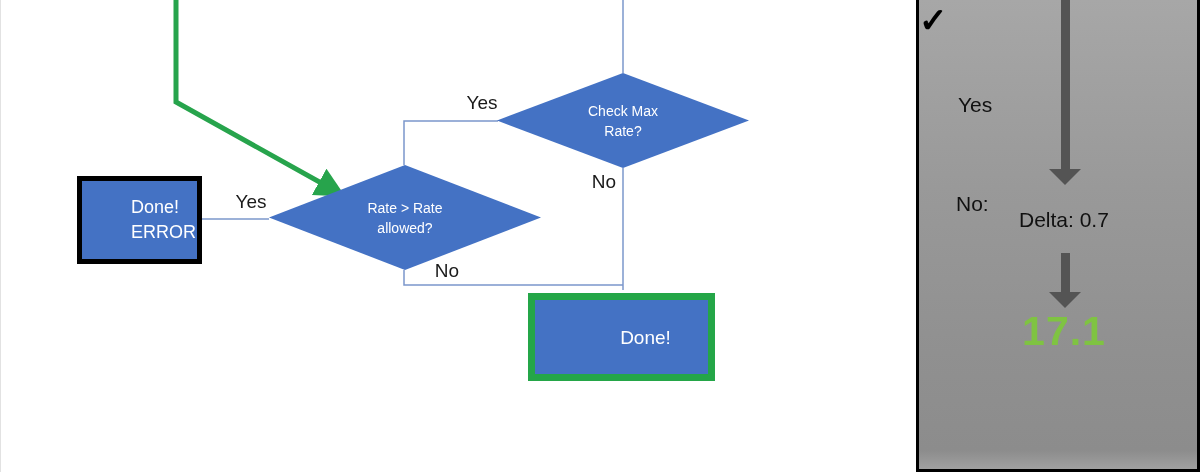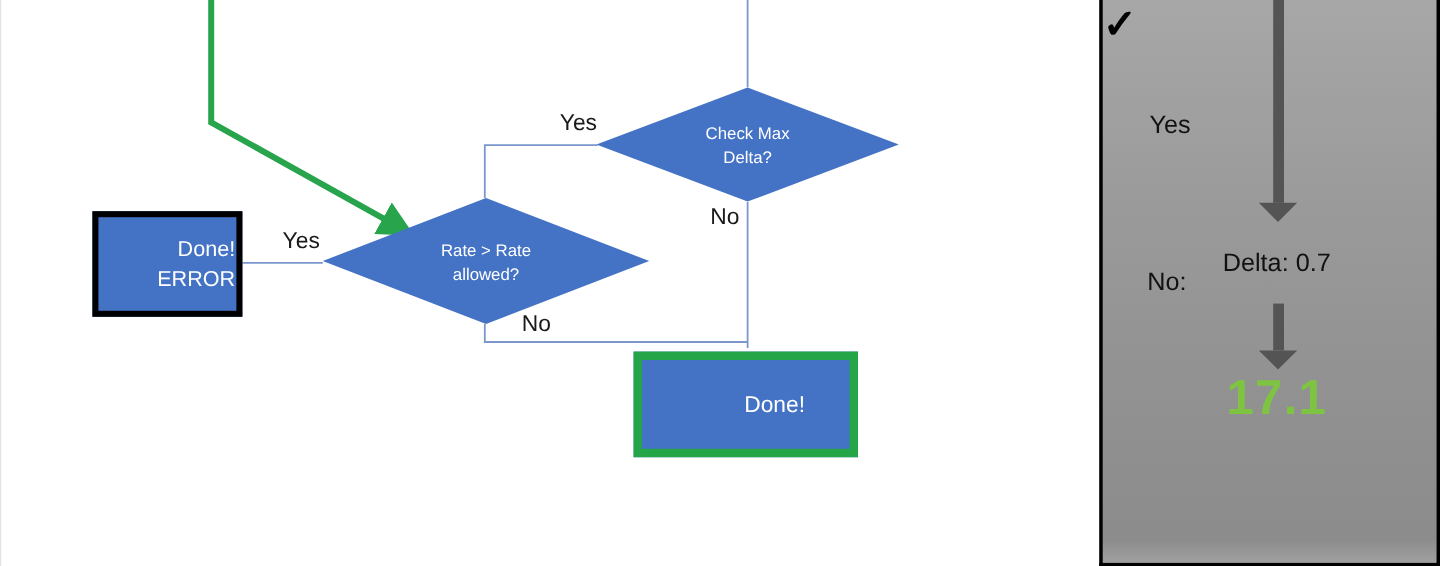--- a/index.html
+++ b/index.html
@@ -15,21 +15,21 @@
     position:absolute;display:flex;align-items:center;justify-content:center;
     background:#4472c4;color:#ffffff;text-align:center;
     clip-path:polygon(50% 0,100% 50%,50% 100%,0 50%);
     font-size:14px;line-height:20px;
   }
   .d1{left:496px;top:73px;width:252px;height:95px;}
   .d2{left:268px;top:165px;width:272px;height:105px;}
   
   .flowbox{
     position:absolute;display:flex;align-items:center;justify-content:center;
-    background:#4472c4;color:#ffffff;text-align:right;box-sizing:border-box;
+    background:#4472c4;color:#ffffff;text-align:left;box-sizing:border-box;
     font-size:18px;line-height:25px;padding-left:48px;
   }
   .box-error{left:76px;top:176px;width:125px;height:88px;border:5px solid #000000;}
   .box-done{left:527px;top:293px;width:187px;height:88px;border:7px solid #24a648;font-size:19px;}
   .pre{white-space:pre-line;}
   
   .flabel{
     position:absolute;transform:translateX(-50%);
     color:#1a1a1a;font-size:19px;line-height:24px;white-space:nowrap;
   }
@@ -49,21 +49,21 @@
   .shaft2{left:142px;top:253px;height:39px;}
   .arrow-head{
     position:absolute;width:0;height:0;
     border-left:16px solid transparent;border-right:16px solid transparent;
     border-top:16px solid #545454;
   }
   .head1{left:130px;top:169px;}
   .head2{left:130px;top:292px;}
   .p-text{position:absolute;color:#111111;font-size:21px;line-height:24px;white-space:nowrap;}
   .p-yes{left:39px;top:93px;}
-  .p-no{left:37px;top:224px;text-align:right;}
+  .p-no{left:37px;top:192px;text-align:right;}
   .p-delta{left:100px;top:208px;}
   .p-check{left:203px;top:193px;font-size:34px;font-weight:bold;color:#000;}
   .p-result{
     position:absolute;left:0;right:0;top:308px;text-align:center;padding-left:12px;
     font-size:41px;font-weight:bold;color:#7fc342;letter-spacing:1px;
   }
 </style>
 </head>
 <body>
 
@@ -80,21 +80,21 @@
     <path d="M497,121 H403 V165" stroke="#7b97cb" stroke-width="1.5" fill="none"></path>
     <path d="M622,168 V290" stroke="#7b97cb" stroke-width="1.5" fill="none"></path>
     <path d="M403,270 V285 H622" stroke="#7b97cb" stroke-width="1.5" fill="none"></path>
     <path d="M268,219 H201" stroke="#7b97cb" stroke-width="1.5" fill="none"></path>
 
     <path d="M175,0 V102 L340,194" stroke="#27a44c" stroke-width="5" fill="none" marker-end="url(#gArrow)"></path>
   </svg>
 
   <div class="diamond d1">
     <span class="pre">Check Max
-Delta?</span>
+Rate?</span>
   </div>
   <div class="diamond d2">
     <span class="pre">Rate &gt; Rate
 allowed?</span>
   </div>
 
   <div class="flowbox box-error">
     <span class="pre">Done!
 ERROR</span>
   </div>

